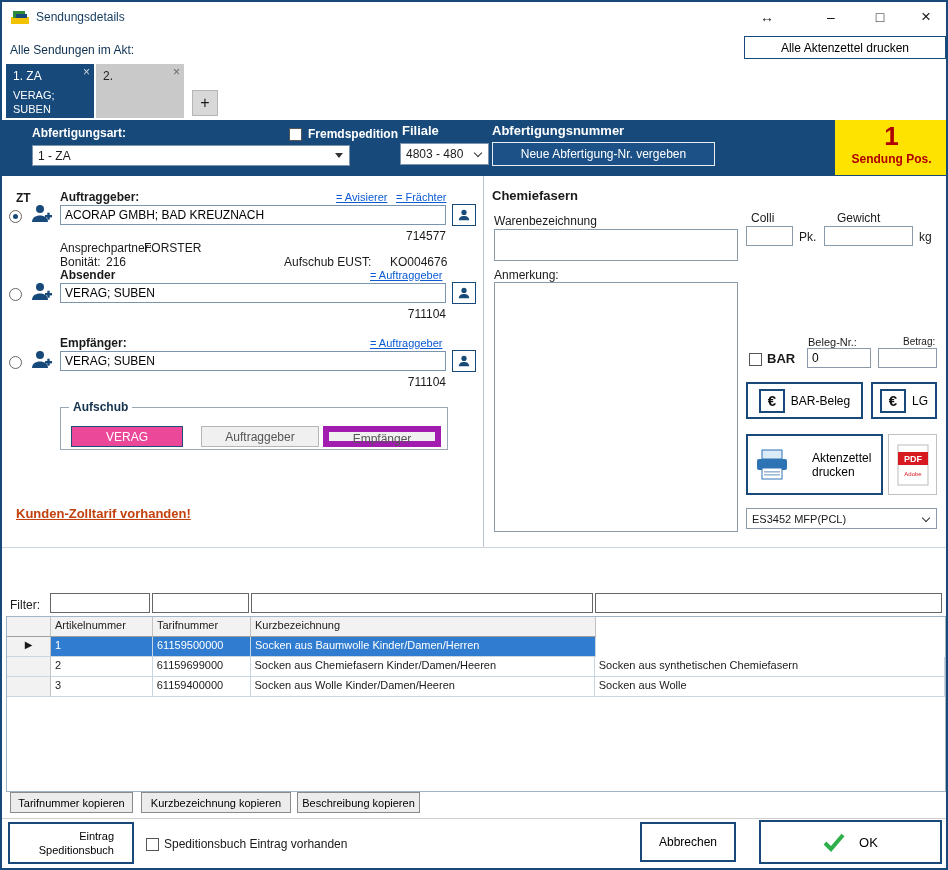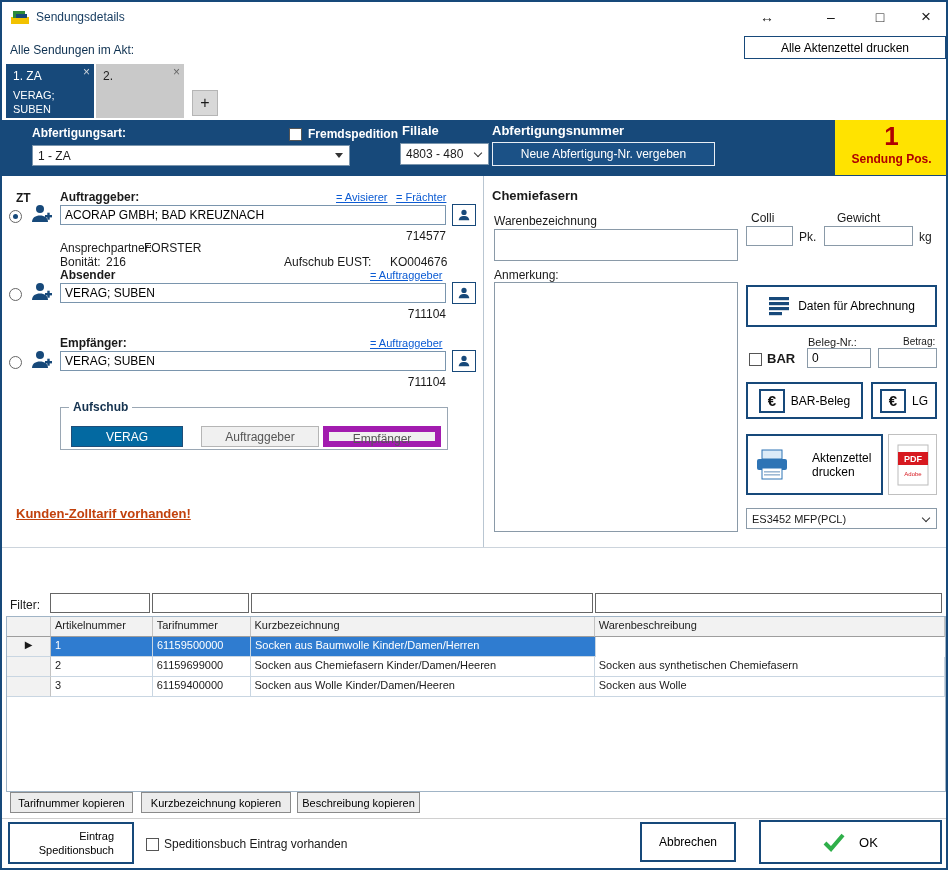--- a/index.html
+++ b/index.html
@@ -171,21 +171,21 @@
   <button class="abs ico-btn" style="left:450px;top:348px;width:24px;height:22px;">
     <svg width="14" height="14" viewBox="0 0 16 16">
       <circle cx="8" cy="5" r="3" fill="#17497A"></circle>
         <path d="M2 14c0-3.3 2.7-5 6-5s6 1.7 6 5z" fill="#17497A"></path>
     </svg>
   </button>
   <span class="abs" style="left:344px;top:373px;width:100px;text-align:right;">711104</span>
 
   <fieldset class="abs" style="left:58px;top:398px;width:388px;height:50px;border:1px solid #9aa7b4;padding:0;">
     <legend class="b" style="margin-left:8px;padding:0 4px;font-size:12px;color:#14324f;">Aufschub</legend>
-    <button class="abs" style="left:10px;top:12px;width:112px;height:21px;background:#0369a1;border:1px solid #1f4e79;
+    <button class="abs" style="left:10px;top:12px;width:112px;height:21px;background:#ec4899;border:1px solid #1f4e79;
             color:#fff;font:12px 'Liberation Sans',sans-serif;cursor:pointer;"><span>VERAG</span></button>
     <button class="abs" style="left:140px;top:12px;width:118px;height:21px;background:#f0f0f0;border:1px solid #b5b5b5;
             color:#555;font:12px 'Liberation Sans',sans-serif;cursor:pointer;"><span>Auftraggeber</span></button>
     <button class="abs" style="left:262px;top:12px;width:118px;height:21px;background:#f0f0f0;border:6px solid #a21caf;
             color:#555;font:12px 'Liberation Sans',sans-serif;cursor:pointer;"><span>Empfänger</span></button>
   </fieldset>
 
   <span class="abs b navy" style="left:14px;top:504px;font-size:13px;">Kunden-Zolltarif vorhanden!</span>
 
   <span class="abs b" style="left:490px;top:186px;font-size:13px;">Chemiefasern</span>
@@ -193,29 +193,20 @@
   <input class="abs inp" style="left: 492px; top: 227px; width: 244px; height: 32px; border-color: rgb(138, 154, 168);">
   <span class="abs" style="left:749px;top:209px;">Colli</span>
   <input class="abs inp" style="left: 744px; top: 224px; width: 47px; border-color: rgb(138, 154, 168);">
   <span class="abs" style="left:797px;top:228px;">Pk.</span>
   <span class="abs" style="left:835px;top:209px;">Gewicht</span>
   <input class="abs inp" style="left: 822px; top: 224px; width: 89px; border-color: rgb(138, 154, 168);">
   <span class="abs" style="left:917px;top:228px;">kg</span>
   <span class="abs" style="left:492px;top:266px;">Anmerkung:</span>
   <textarea class="abs" style="left: 492px; top: 280px; width: 244px; height: 250px; border: 1px solid rgb(138, 154, 168); resize: none; font: 12px &quot;Liberation Sans&quot;, sans-serif;"></textarea>
 
-  <button class="abs btn btn2" style="left:744px;top:283px;width:191px;height:42px;gap:8px;">
-    <svg width="22" height="20" viewBox="0 0 22 20">
-      <rect x="1" y="1" width="20" height="3.2" fill="#17497A"></rect>
-      <rect x="1" y="6" width="20" height="3.2" fill="#17497A"></rect>
-      <rect x="1" y="11" width="20" height="3.2" fill="#17497A"></rect>
-      <rect x="1" y="16" width="13" height="3.2" fill="#17497A"></rect>
-    </svg>
-    <span>Daten für Abrechnung</span>
-  </button>
 
   <span class="abs chk" style="left:747px;top:351px;"></span>
   <span class="abs b" style="left:765px;top:349px;font-size:13px;">BAR</span>
   <span class="abs" style="left:806px;top:334px;font-size:11px;">Beleg-Nr.:</span>
   <input class="abs inp" style="left: 805px; top: 346px; width: 64px; border-color: rgb(138, 154, 168);" value="0">
   <span class="abs" style="left:877px;top:334px;font-size:10px;margin-left:24px;">Betrag:</span>
   <input class="abs inp" style="left: 876px; top: 346px; width: 59px; border-color: rgb(138, 154, 168);">
 
   <button class="abs btn btn2" style="left:744px;top:380px;width:117px;height:37px;">
     <span class="eurobox">€</span>
@@ -256,21 +247,20 @@
   <input class="abs inp" style="left: 150px; top: 591px; width: 97px; border-color: rgb(102, 102, 102);">
   <input class="abs inp" style="left: 249px; top: 591px; width: 342px; border-color: rgb(102, 102, 102);">
   <input class="abs inp" style="left: 593px; top: 591px; width: 347px; border-color: rgb(102, 102, 102);">
 
   <div class="abs" style="left:4px;top:614px;width:940px;height:176px;border:1px solid #a0b4c6;background:#fff;overflow:hidden;">
     <div class="trow">
       <div class="cell hcell c0"></div>
       <div class="cell hcell c1">Artikelnummer</div>
       <div class="cell hcell c2">Tarifnummer</div>
       <div class="cell hcell c3">Kurzbezeichnung</div>
-      <div class="cell hcell c4">Warenbeschreibung</div>
     </div>
     <div class="trow row sel">
       <div class="cell selcell c0">▶</div>
       <div class="cell c1">1</div>
       <div class="cell c2">61159500000</div>
       <div class="cell c3">Socken aus Baumwolle Kinder/Damen/Herren</div>
     </div>
     <div class="trow row">
       <div class="cell selcell c0"></div>
       <div class="cell c1">2</div>

